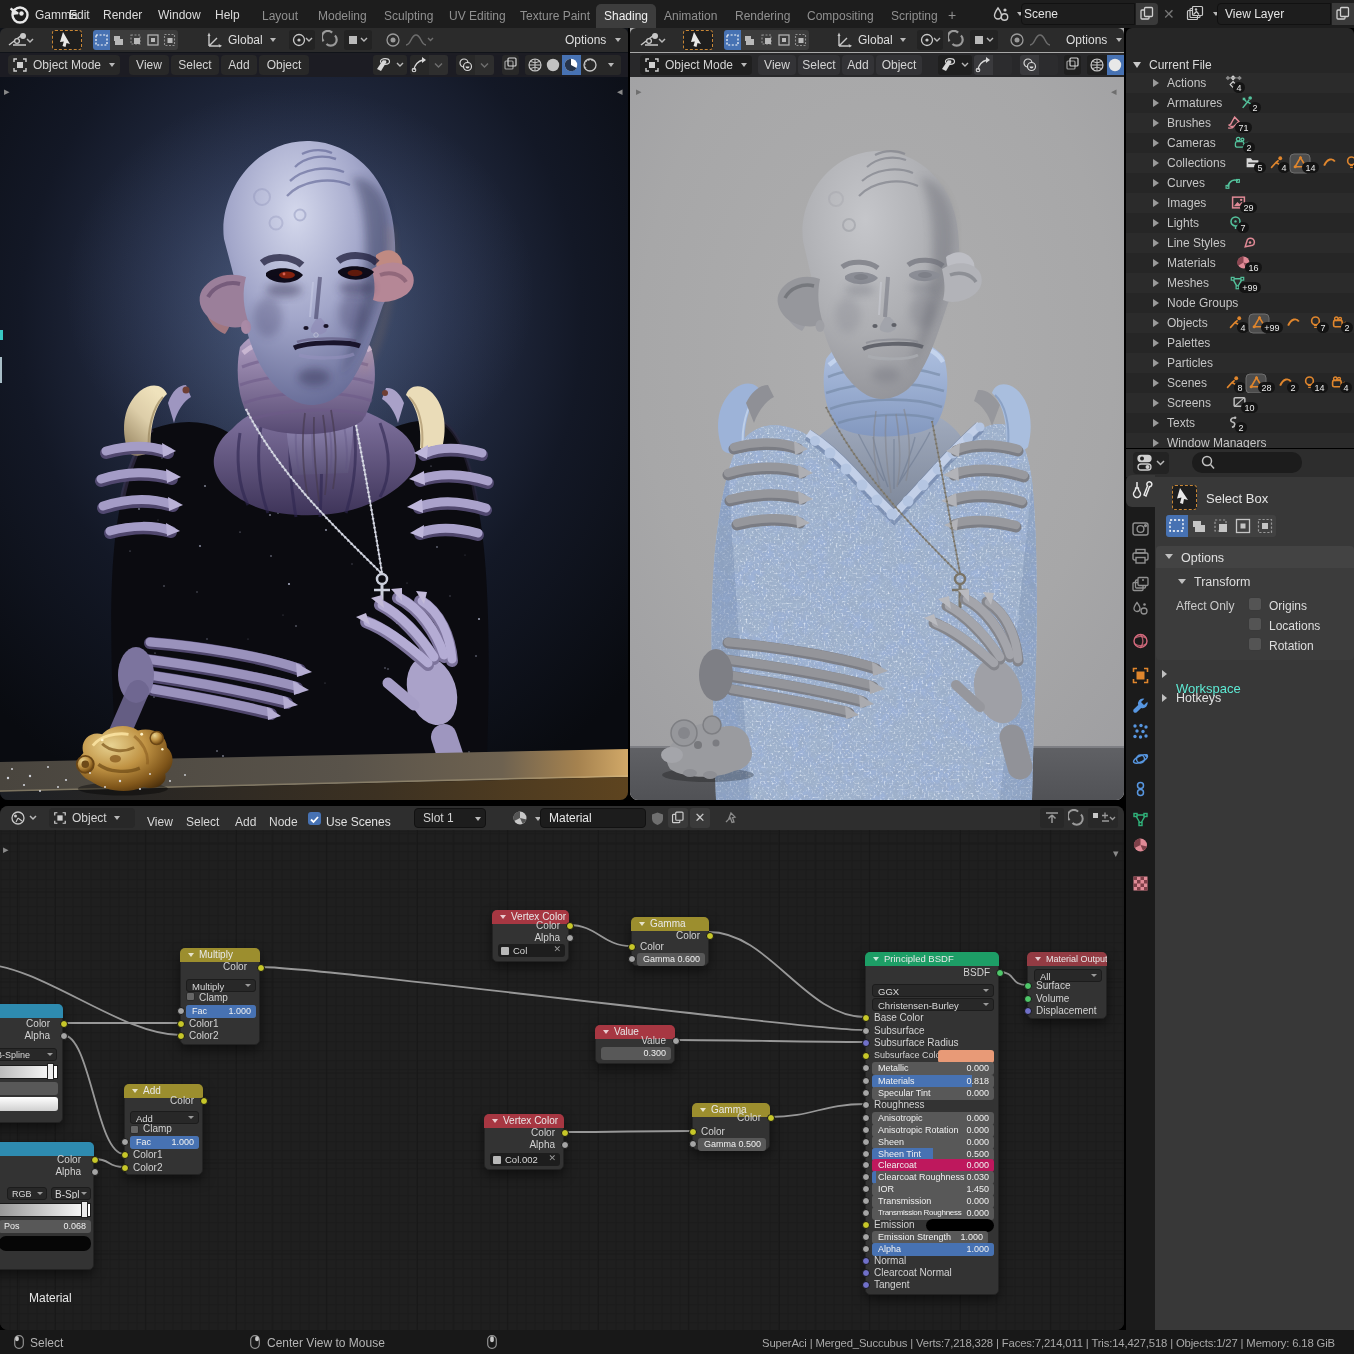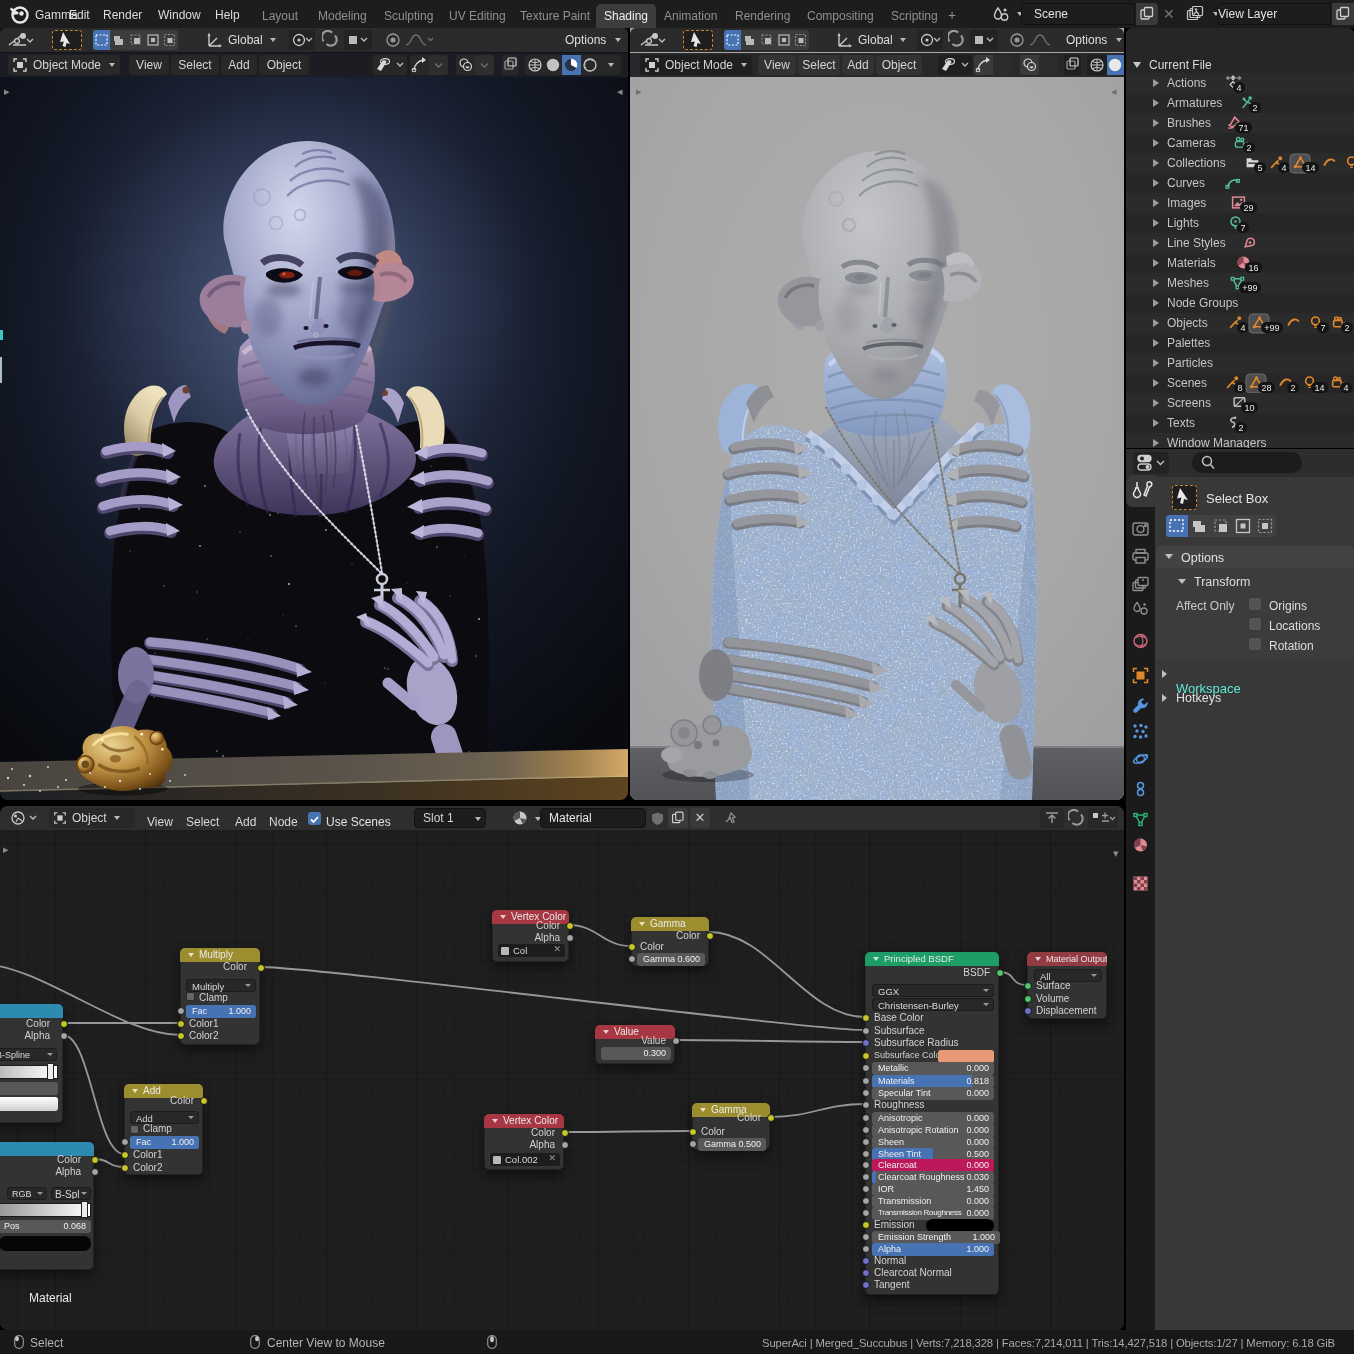--- a/index.html
+++ b/index.html
@@ -44,40 +44,40 @@
  <span class="txt" style="left:891px;top:10px;color:#909090">Scripting</span>
  <span class="txt" style="left:948px;top:8px;color:#909090;font-size:14px">+</span>
 
  <svg class="abs" style="left:992px;top:6px" width="18" height="16" viewBox="0 0 18 16">
   <path d="M6 2 C6 2 9.5 7 9.5 9.5 A3.5 3.5 0 1 1 2.5 9.5 C2.5 7 6 2 6 2 Z" fill="none" stroke="#c9c9c9" stroke-width="1.4"></path>
   <circle cx="12.5" cy="11" r="3.2" fill="none" stroke="#c9c9c9" stroke-width="1.4"></circle>
   <circle cx="13" cy="4" r="1.6" fill="#c9c9c9"></circle>
  </svg>
  <span class="caret abs" style="left:1012px;top:12px"></span>
  <div class="fld" style="left:1021px;top:3px;width:114px;height:22px;border-radius:4px 0 0 4px">
-      <span style="margin-left:12px;color:#e3e3e3">Scene</span>
+      <span style="margin-left:2px;color:#e3e3e3">Scene</span>
     </div>
  <div class="abs" style="left:1136px;top:3px;width:22px;height:22px;background:#3a3a3a;border-radius:0 4px 4px 0">
   <svg width="22" height="22" viewBox="0 0 22 22">
         <rect x="5" y="7" width="8" height="9" rx="1" fill="none" stroke="#cfcfcf" stroke-width="1.3"></rect>
         <rect x="8.5" y="4.5" width="8" height="9" rx="1" fill="#3a3a3a" stroke="#cfcfcf" stroke-width="1.3"></rect>
       </svg>
  </div>
  <span class="txt" style="left:1163px;top:7px;color:#777;font-size:14px">✕</span>
 
  <svg class="abs" style="left:1186px;top:5px" width="20" height="18" viewBox="0 0 20 18">
   <rect x="1.5" y="5.5" width="10" height="9" rx="1" fill="none" stroke="#c9c9c9" stroke-width="1.2"></rect>
   <rect x="4" y="3.5" width="10" height="9" rx="1" fill="none" stroke="#c9c9c9" stroke-width="1.2"></rect>
   <rect x="6.5" y="1.5" width="10" height="9" rx="1" fill="#1d1d1d" stroke="#c9c9c9" stroke-width="1.2"></rect>
   <circle cx="10" cy="4.5" r="1.2" fill="#c9c9c9"></circle>
       <path d="M7.5 9.5 L10.5 6.5 L13 9.5" stroke="#c9c9c9" stroke-width="1.2" fill="none"></path>
  </svg>
  <span class="caret abs" style="left:1208px;top:12px"></span>
  <div class="fld" style="left:1217px;top:3px;width:114px;height:22px;border-radius:4px 0 0 4px">
-      <span style="color:#e3e3e3">View Layer</span>
+      <span style="margin-left:7px;color:#e3e3e3">View Layer</span>
     </div>
  <div class="abs" style="left:1332px;top:3px;width:22px;height:22px;background:#3a3a3a;border-radius:0">
   <svg width="22" height="22" viewBox="0 0 22 22">
         <rect x="5" y="7" width="8" height="9" rx="1" fill="none" stroke="#cfcfcf" stroke-width="1.3"></rect>
         <rect x="8.5" y="4.5" width="8" height="9" rx="1" fill="#3a3a3a" stroke="#cfcfcf" stroke-width="1.3"></rect>
       </svg>
  </div>
 </div>
 
 <div class="abs" id="vpL" style="left:0;top:28px;width:628px;height:772px;background:#101319;border-radius:0 0 8px 8px;overflow:hidden">
@@ -1607,21 +1607,21 @@
           </span>
           <span class="nsock" style="left:-4px;top:256px;background:#a5a5a5"></span>
           <span class="abs" style="left:6px;top:254px;width:122px;height:13px;background:#585858;border-radius:3px;overflow:hidden">
             <span class="abs" style="left:6px;top:2px;font-size:8px;letter-spacing:-0.3px;color:#f0f0f0;line-height:1;white-space:nowrap">Transmission Roughness</span>
             <span class="abs" style="right:5px;top:2px;font-size:9px;color:#f0f0f0;line-height:1">0.000</span>
           </span>
           <span class="nsock" style="left:-4px;top:268px;background:#c7c729"></span>
           <span class="abs" style="left:8px;top:267px;font-size:10px;color:#d2d2d2;line-height:1;white-space:nowrap">Emission</span>
           <span class="abs" style="left:60px;top:266px;width:68px;height:13px;background:#000;border-radius:7px"></span>
           <span class="nsock" style="left:-4px;top:280px;background:#a5a5a5"></span>
-          <span class="abs" style="left:6px;top:278px;width:128px;height:13px;background:#585858;border-radius:3px;overflow:hidden">
+          <span class="abs" style="left:6px;top:278px;width:116px;height:13px;background:#585858;border-radius:3px;overflow:hidden">
             <span class="abs" style="left:6px;top:2px;font-size:9px;color:#f0f0f0;line-height:1;white-space:nowrap">Emission Strength</span>
             <span class="abs" style="right:5px;top:2px;font-size:9px;color:#f0f0f0;line-height:1">1.000</span>
           </span>
           <span class="nsock" style="left:-4px;top:292px;background:#a5a5a5"></span>
           <span class="abs" style="left:6px;top:290px;width:122px;height:13px;background:#585858;border-radius:3px;overflow:hidden">
             <span class="abs" style="left:0;top:0;width:122px;height:13px;background:#4772b3"></span>
             <span class="abs" style="left:6px;top:2px;font-size:9px;color:#f0f0f0;line-height:1;white-space:nowrap">Alpha</span>
             <span class="abs" style="right:5px;top:2px;font-size:9px;color:#f0f0f0;line-height:1">1.000</span>
           </span>
           <span class="nsock" style="left:-4px;top:304px;background:#7070c9"></span>

